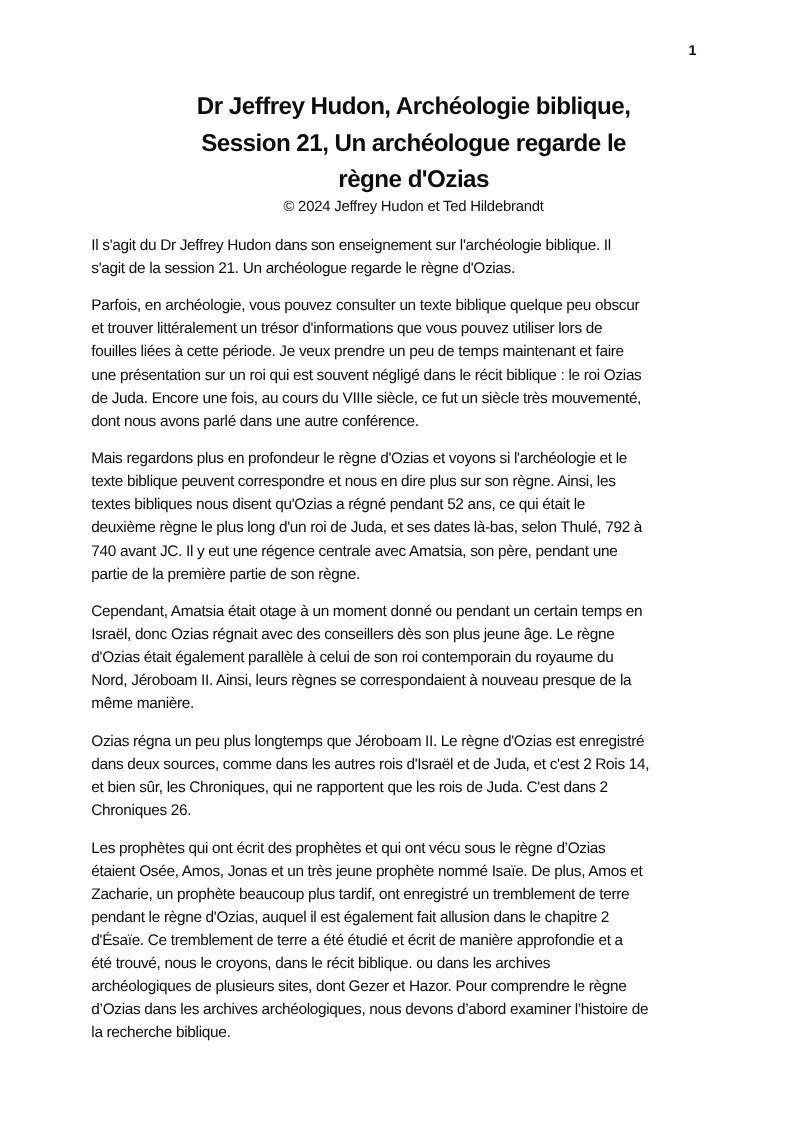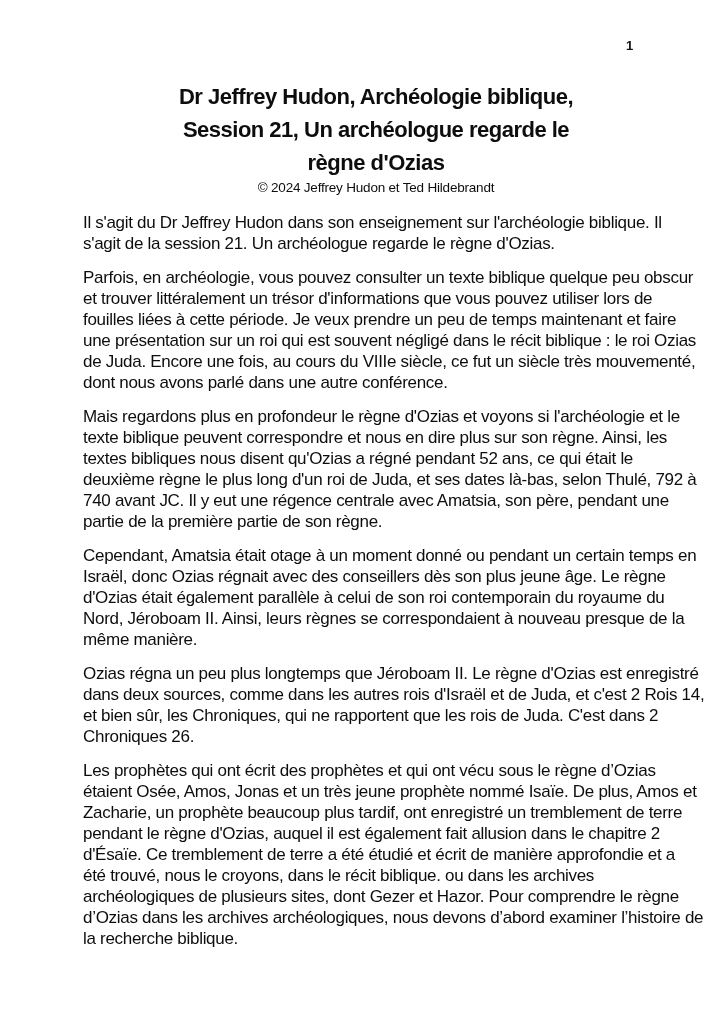--- a/index.html
+++ b/index.html
@@ -46,21 +46,21 @@
     margin-top: 1px;
     font-size: 13.5px;
     letter-spacing: -0.2px;
     color: #0d0d0d;
   }
   .doc-body {
     position: absolute;
     top: 212px;
     left: 83px;
     width: 620px;
-    font-size: 17px;
+    font-size: 14px;
     line-height: 21px;
     letter-spacing: -0.3px;
     color: #0d0d0d;
   }
   .doc-body p {
     margin: 0 0 13px 0;
     white-space: pre;
   }
 </style>
 </head>

